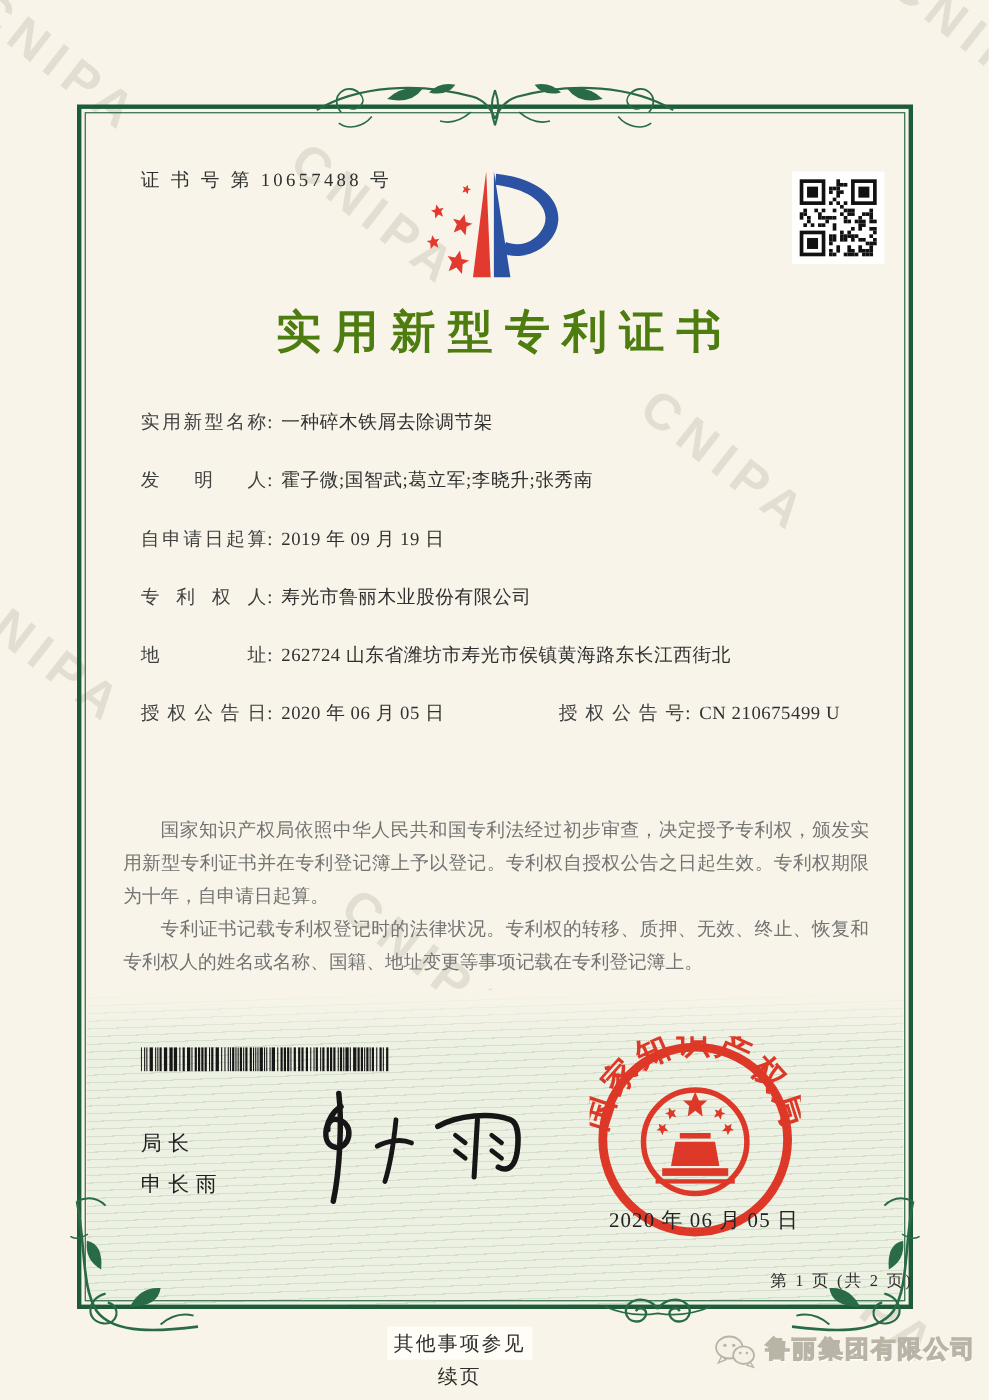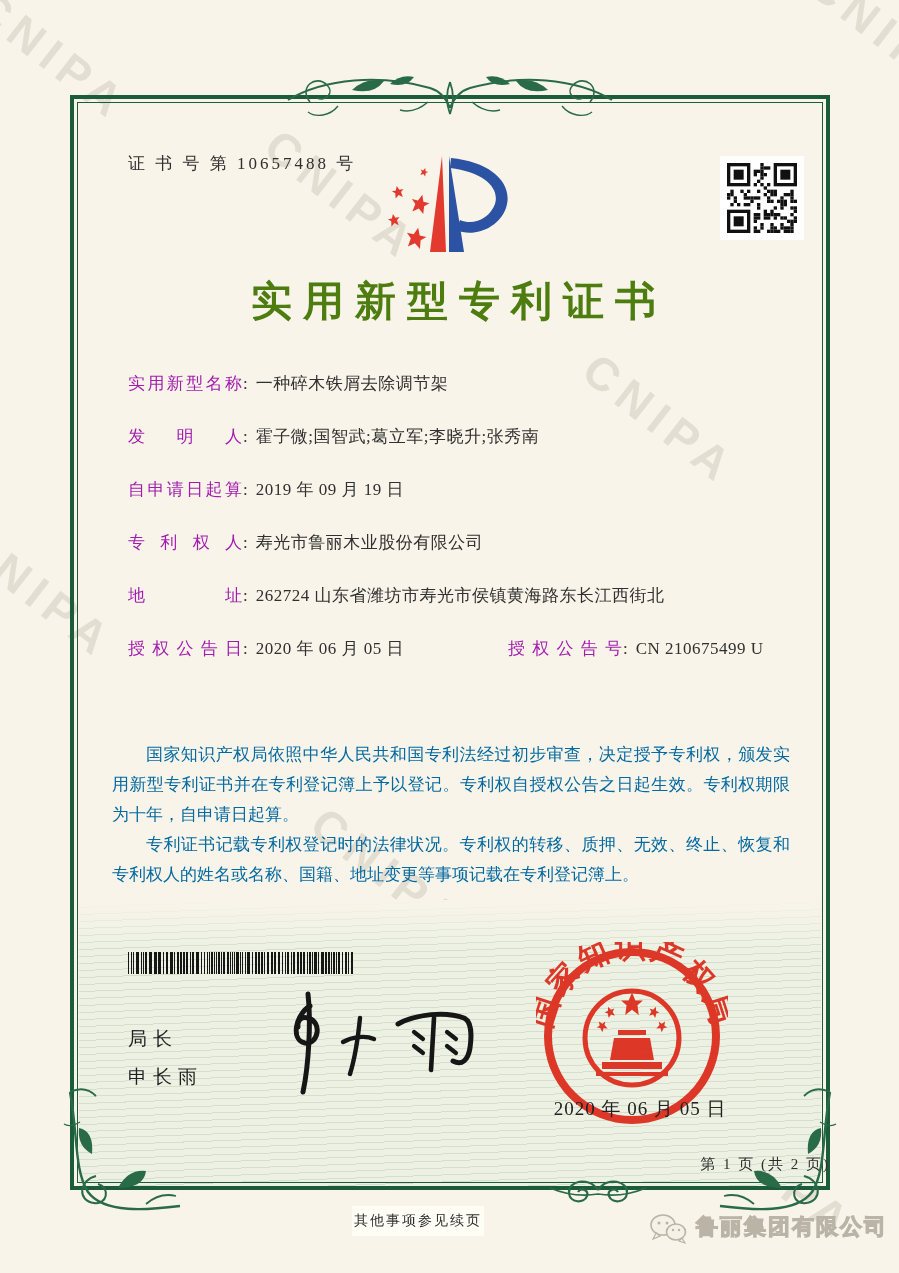--- a/index.html
+++ b/index.html
@@ -37,42 +37,42 @@
   }
   .cert-no{position:absolute; left:128px; top:152px; font-size:17px; letter-spacing:3px; color:#2f2f2f; z-index:3;}
   .logo{position:absolute; left:372px; top:146px; z-index:3;}
   .qr{position:absolute; left:720px; top:156px; width:84px; height:84px; background:#fff; z-index:3;}
   .title{
     position:absolute; left:4px; top:274px; width:899px; text-align:center;
     font-size:41px; font-weight:600; letter-spacing:11px; text-indent:11px; color:#4d7c0f; z-index:3;
   }
   .fields{position:absolute; left:128px; top:372px; width:660px; z-index:3; font-size:17px;}
   .frow{position:relative; height:53px; line-height:24px;}
-  .flabel{display:inline-block; width:114px; text-align:justify; text-align-last:justify; color:#a21caf; vertical-align:top;}
+  .flabel{display:inline-block; width:114px; text-align:justify; text-align-last:justify; color:#404040; vertical-align:top;}
   .fcolon{display:inline-block; margin:0 8px 0 1px; color:#333;}
   .fvalue{color:#303030; letter-spacing:0.5px;}
   .fpair2{position:absolute; left:332px; top:0;margin-left:48px;}
   .body-text{
     position:absolute; left:112px; top:740px; width:678px; z-index:3;
-    font-size:17px; line-height:30px; text-align:justify; color:#0369a1;
+    font-size:17px; line-height:30px; text-align:justify; color:#737373;
   }
   .body-text p{margin:0; text-indent:2em;}
   .barcode{position:absolute; left:128px; top:952px; z-index:3;}
   .director-label{position:absolute; left:128px; top:1026px; font-size:19px; letter-spacing:6px; color:#1f1f1f; z-index:3; font-family:"Liberation Sans",sans-serif;text-align:center;}
   .director-name{position:absolute; left:128px; top:1064px; font-size:19px; letter-spacing:6px; color:#1f1f1f; z-index:3; font-family:"Liberation Sans",sans-serif;}
   .signature{position:absolute; left:248px; top:988px; z-index:4;}
   .seal{position:absolute; left:536px; top:942px; z-index:4;}
   .seal-date{
     position:absolute; left:545px; top:1096px; width:190px; text-align:center;
     font-size:19px; color:#222; letter-spacing:1px; z-index:5;
   }
   .page-info{position:absolute; left:70px; top:1155px; width:760px; text-align:right; font-size:15px; letter-spacing:2px; color:#2e2e2e; z-index:3;}
   .continuation{
     position:absolute; left:352px; top:1206px; width:132px; height:30px; line-height:30px;
-    background:#fffdf6; text-align:center; font-size:14px; letter-spacing:2px; color:#2e2e2e; z-index:3;
+    background:#fffdf6; text-align:center; font-size:18px; letter-spacing:2px; color:#2e2e2e; z-index:3;
   }
   .brand{
     position:absolute; left:648px; top:1212px; z-index:3; display:flex; 
     font-family:"Liberation Sans",sans-serif; font-size:22px; font-weight:bold; letter-spacing:2px;
     color:#e9e5d8; -webkit-text-stroke:1.2px #b9b4a6; text-shadow:1px 1px 0 rgba(255,255,255,0.9);
   }
   .brand .wx{margin-right:8px;}
 </style>
 </head>
 <body>

